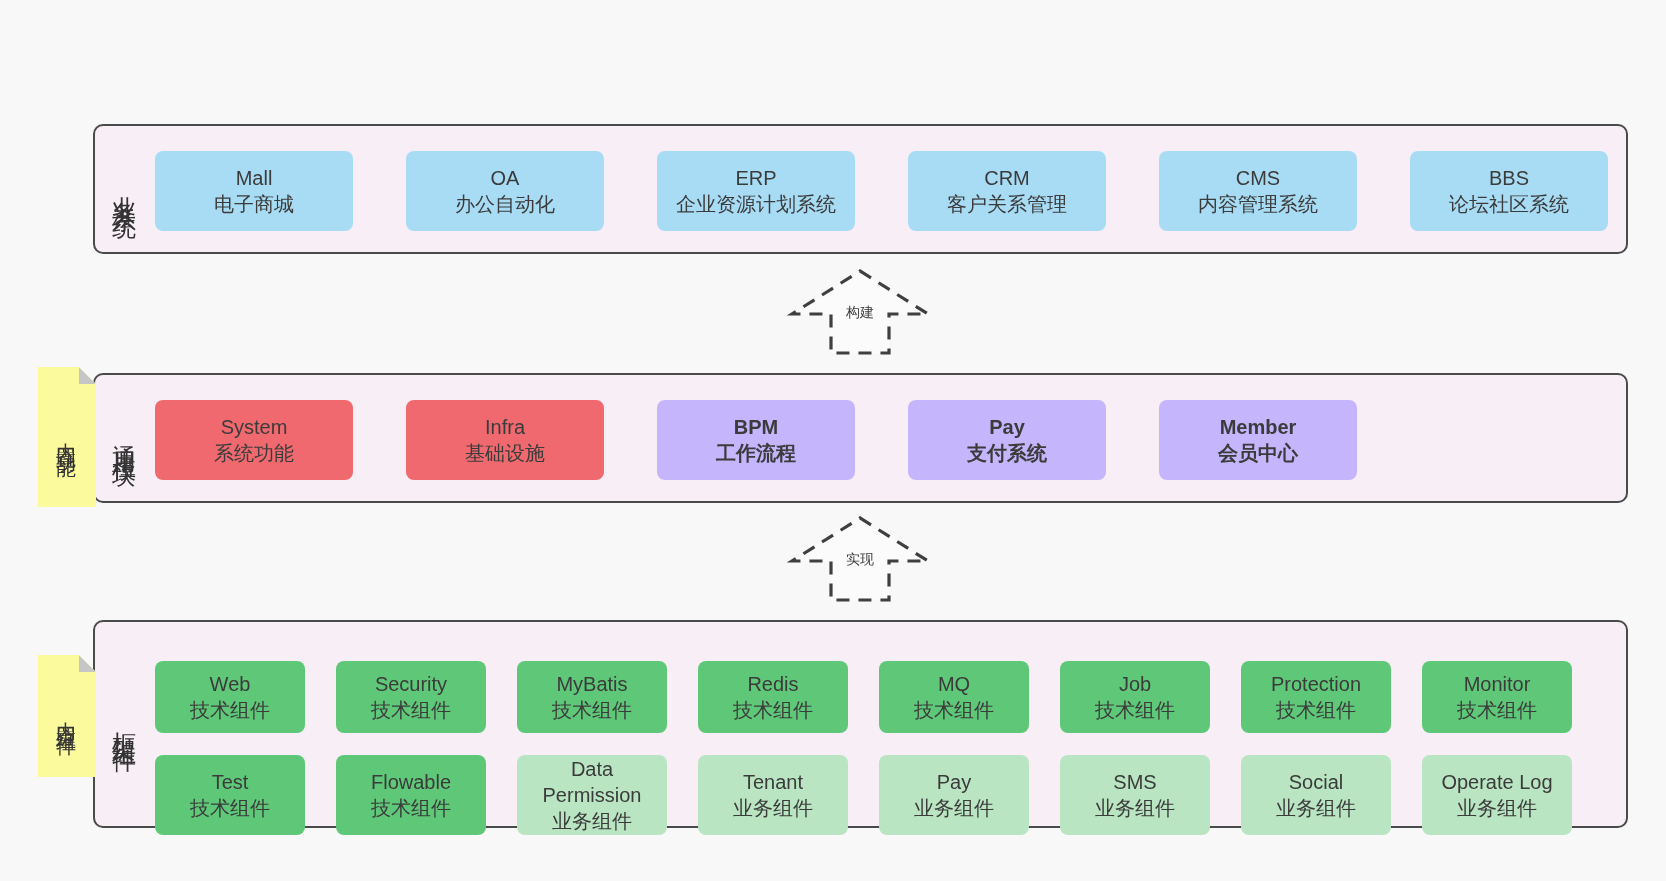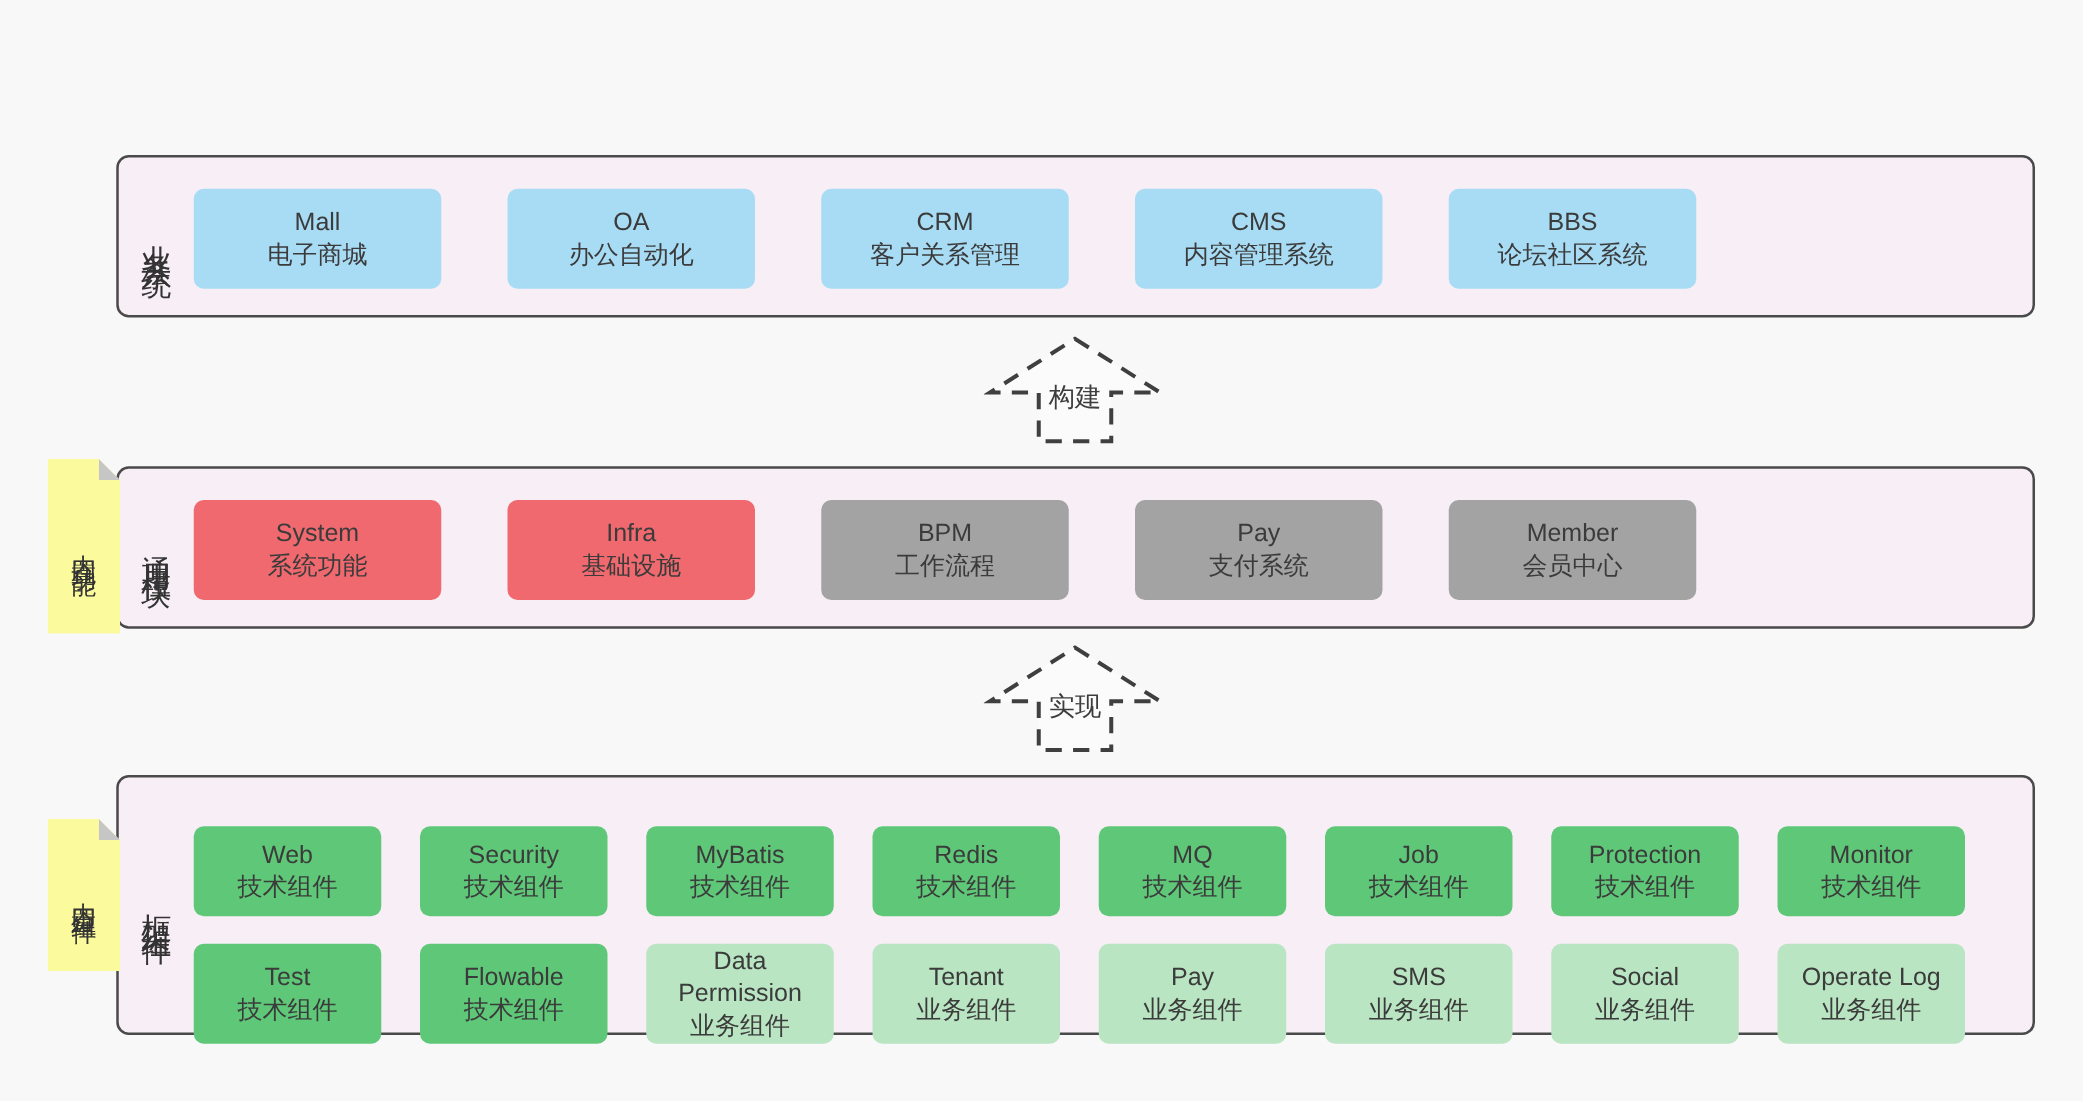--- a/index.html
+++ b/index.html
@@ -50,33 +50,33 @@
     font-size:20px;
     color:#3b3b3b;
     box-sizing:border-box;
     padding:2px 10px;
   }
   .w6{width:198px;height:80px;}
   .w8a{width:150px;height:72px;}
   .w8b{width:150px;height:80px;}
   .blue{background:#a8dcf5;}
   .red{background:#f0696f;}
-  .pink{background:#a3a3a3;}
+  .pink{background:#c4b5fd;font-weight:bold;}
   .green{background:#5ec878;}
   .lgreen{background:#b9e5c2;}
   
   .arrow{position:absolute;width:146px;height:90px;}
   .arrow svg{position:absolute;left:0;top:0;}
   .arrow-label{
     position:absolute;
     left:50%;top:36px;
     transform:translateX(-50%);
     background:#fbfbfb;
     padding:1px 3px;
-    font-size:21px;
+    font-size:14px;
     color:#3d3d3d;
     white-space:nowrap;
   }
   
   .sticky{
     position:absolute;
     width:58px;
     background:#fbfa9d;
     display:flex;align-items:center;justify-content:center;
     clip-path:polygon(0 0,calc(100% - 17px) 0,100% 17px,100% 100%,0 100%);
@@ -107,20 +107,24 @@
     <div class="row g6" style="top:25px;">
       <div class="box blue w6">
         <div>Mall</div>
         <div>电子商城</div>
       </div>
       <div class="box blue w6">
         <div>OA</div>
         <div>办公自动化</div>
       </div>
       <div class="box blue w6">
+        <div>ERP</div>
+        <div>企业资源计划系统</div>
+      </div>
+      <div class="box blue w6">
         <div>CRM</div>
         <div>客户关系管理</div>
       </div>
       <div class="box blue w6">
         <div>CMS</div>
         <div>内容管理系统</div>
       </div>
       <div class="box blue w6">
         <div>BBS</div>
         <div>论坛社区系统</div>

